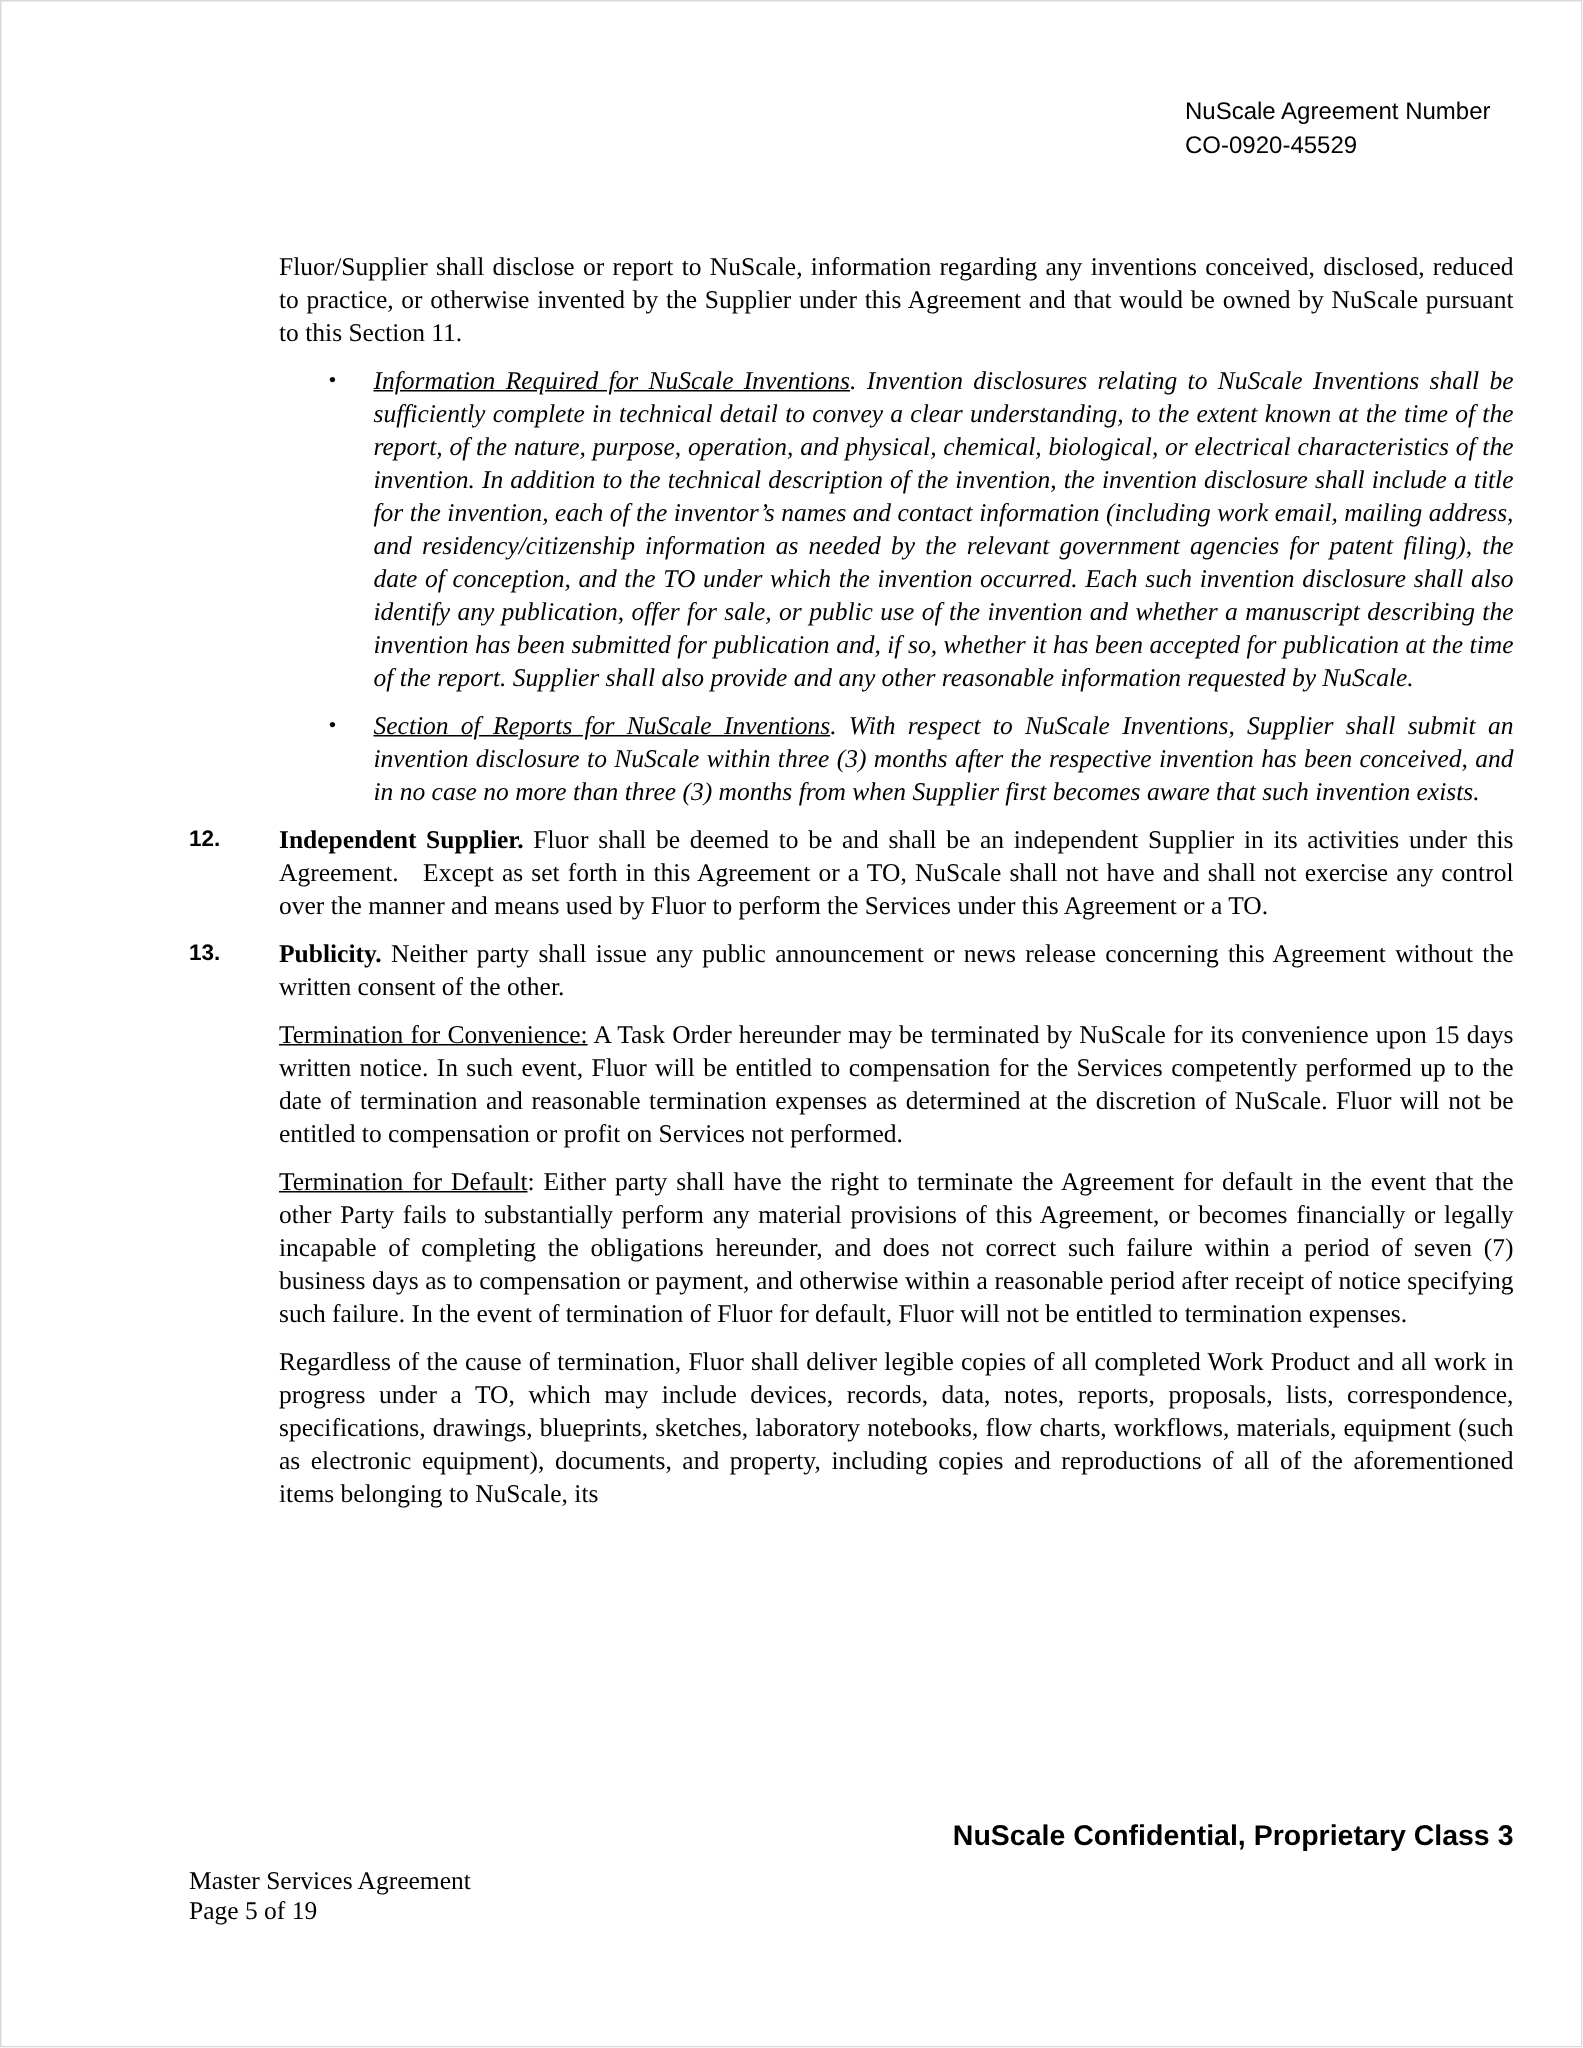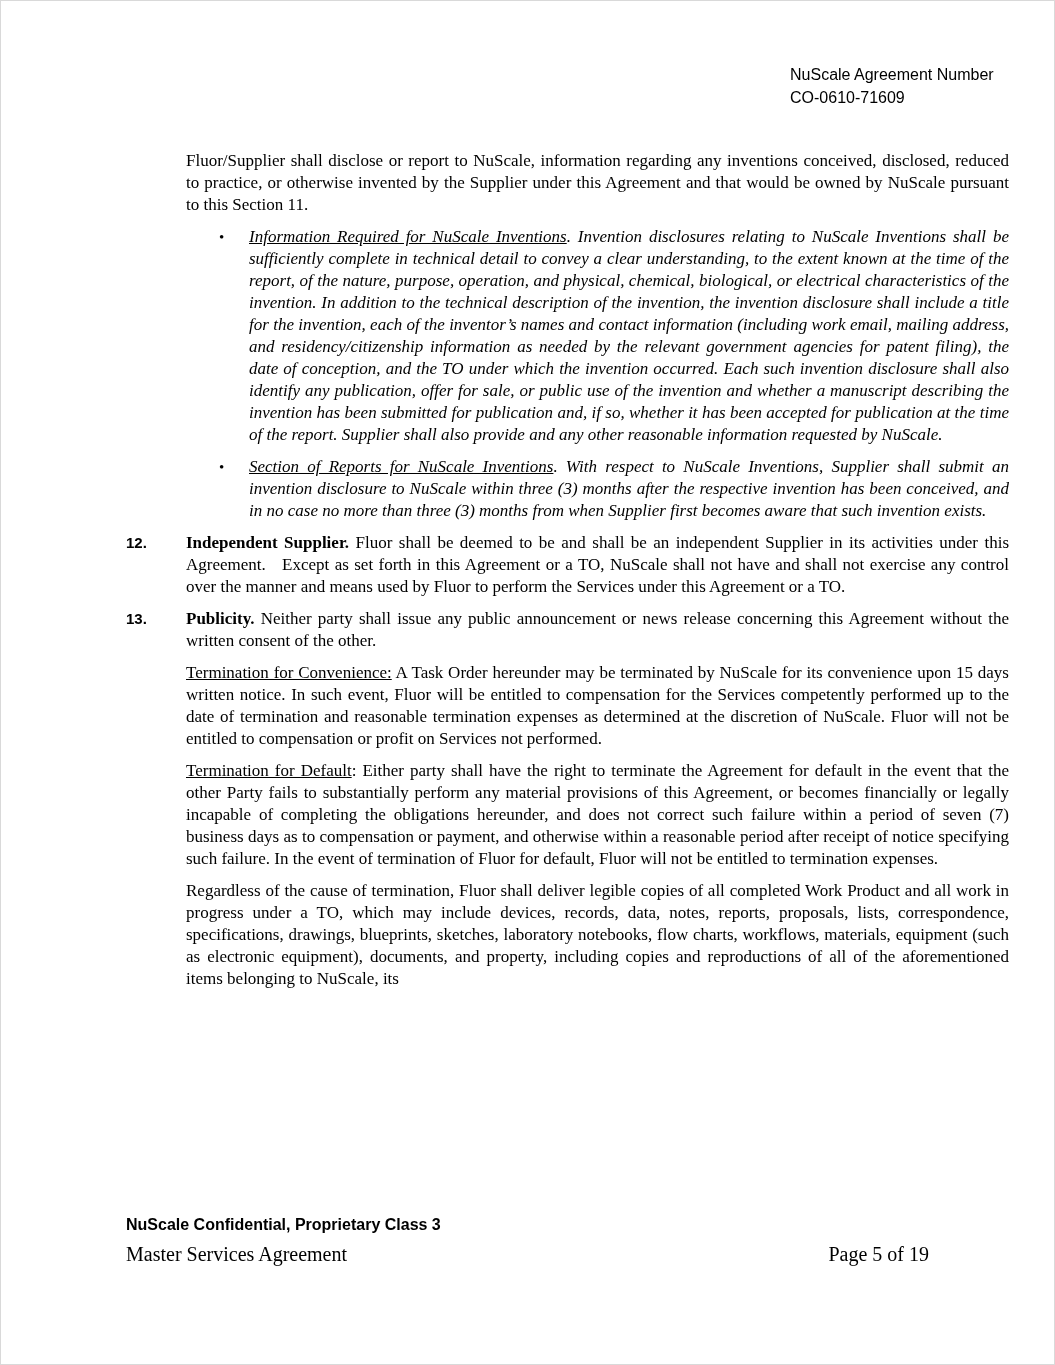--- a/index.html
+++ b/index.html
@@ -17,21 +17,21 @@
     overflow: hidden;
   }
   .header-block {
     margin: 62px 45px 4px 789px;
     font-family: "Liberation Sans", sans-serif;
     font-size: 16px;
     line-height: 23px;
     white-space: nowrap;
   }
   .content {
-    margin-top: 41px;
+    margin-top: 58px;
     padding: 0 45px 0 125px;
   }
   .para {
     text-align: justify;
   }
   .indent { margin-left: 60px; }
   .gap { margin-top: 10px; }
   .bullet-item {
     display: flex;
     margin-left: 93px;
@@ -60,42 +60,43 @@
   .bold { font-weight: 700; }
   .u { text-decoration: underline; }
   .footer {
     position: absolute;
     top: 1213px;
     left: 0;
     right: 0;
   }
   .footer-conf {
     margin: 0 45px 0 125px;
-    text-align: left;
+    text-align: right;
     font-family: "Liberation Sans", sans-serif;
     font-weight: 700;
-    font-size: 16px;
+    font-size: 19px;
     line-height: 22px;
   }
   .footer-row {
     margin: 8px 125px 0 125px;
     display: flex;
     justify-content: space-between;
-    font-size: 20px;
+    font-size: 17px;
     line-height: 20px;
+    flex-direction: column;
   }
 </style>
 </head>
 <body>
 
 <div class="page">
 
   <div class="header-block">
     <div>NuScale Agreement Number</div>
-    <div>CO-0610-71609</div>
+    <div>CO-0920-45529</div>
   </div>
 
   <div class="content">
 
     <p class="para indent">Fluor/Supplier shall disclose or report to NuScale, information regarding any inventions conceived, disclosed, reduced to practice, or otherwise invented by the Supplier under this Agreement and that would be owned by NuScale pursuant to this Section 11.</p>
 
     <div class="bullet-item">
       <span class="bullet-glyph">•</span>
       <p class="para"><span class="u">Information Required for NuScale Inventions</span><span>. Invention disclosures relating to NuScale Inventions shall be sufficiently complete in technical detail to convey a clear understanding, to the extent known at the time of the report, of the nature, purpose, operation, and physical, chemical, biological, or electrical characteristics of the invention. In addition to the technical description of the invention, the invention disclosure shall include a title for the invention, each of the inventor’s names and contact information (including work email, mailing address, and residency/citizenship information as needed by the relevant government agencies for patent filing), the date of conception, and the TO under which the invention occurred. Each such invention disclosure shall also identify any publication, offer for sale, or public use of the invention and whether a manuscript describing the invention has been submitted for publication and, if so, whether it has been accepted for publication at the time of the report. Supplier shall also provide and any other reasonable information requested by NuScale.</span></p>
     </div>

